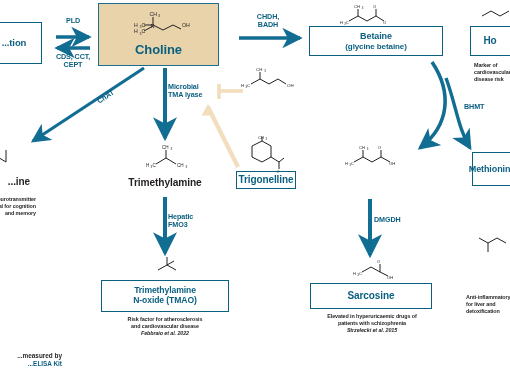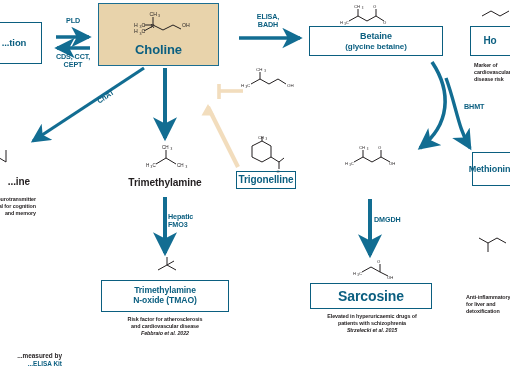--- a/index.html
+++ b/index.html
@@ -161,23 +161,27 @@
           <text x="36" y="6.3" font-size="3.6">3</text>
         <text x="28.6" y="16.6" font-size="5.6">N</text>
         <text x="60" y="16">OH</text>
       </g>
     </svg>
     <div class="node-label" style="font-size:13px; margin-top:4px;">Choline</div>
   </div>
 
   <div class="abs enz" style="left:86px; top:93px; width:40px; transform:rotate(-33deg);">ChAT</div>
 
+  <div class="abs enz" style="left:168px; top:83px; width:56px; text-align:left;">
+    <div>Microbial</div>
+    <div>TMA lyase</div>
+  </div>
 
   <div class="abs enz" style="left:243px; top:13px; width:50px;">
-    <div>ELISA,</div>
+    <div>CHDH,</div>
     <div>BADH</div>
   </div>
 
   <svg class="abs mol" style="left:-18px; top:138px;" width="44" height="32" viewBox="0 0 44 32" xmlns="http://www.w3.org/2000/svg">
     <g stroke="#231f20" stroke-width="1" fill="none">
       <line x1="14" y1="6" x2="14" y2="18"></line>
       <line x1="14" y1="18" x2="24" y2="24"></line>
       <line x1="24" y1="24" x2="24" y2="12"></line>
       <line x1="6" y1="12" x2="14" y2="18"></line>
     </g>
@@ -321,21 +325,21 @@
     </g>
     <g fill="#231f20" font-family="'Liberation Sans',sans-serif" font-size="4.2">
       <text x="8" y="20">H</text>
         <text x="12.2" y="21" font-size="2.9">3</text>
       <text x="13.9" y="20">C</text>
       <text x="32" y="7.5">O</text>
       <text x="42" y="24">OH</text>
     </g>
   </svg>
   <div class="abs box" style="left:310px; top:283px; width:122px; height:26px;">
-    <span class="node-label" style="font-size:14px;">Sarcosine</span>
+    <span class="node-label" style="font-size:10px;">Sarcosine</span>
   </div>
   <div class="abs caption" style="left:306px; top:313px; width:132px;">
     <div>Elevated in hyperuricaemic drugs of</div>
     <div>patients with schizophrenia</div>
     <div class="cite">Strzelecki et al. 2015</div>
   </div>
 
   <svg class="abs mol" style="left:478px; top:2px;" width="36" height="20" viewBox="0 0 36 20" xmlns="http://www.w3.org/2000/svg">
     <g stroke="#231f20" stroke-width="1" fill="none">
       <line x1="4" y1="14" x2="13" y2="9"></line>

